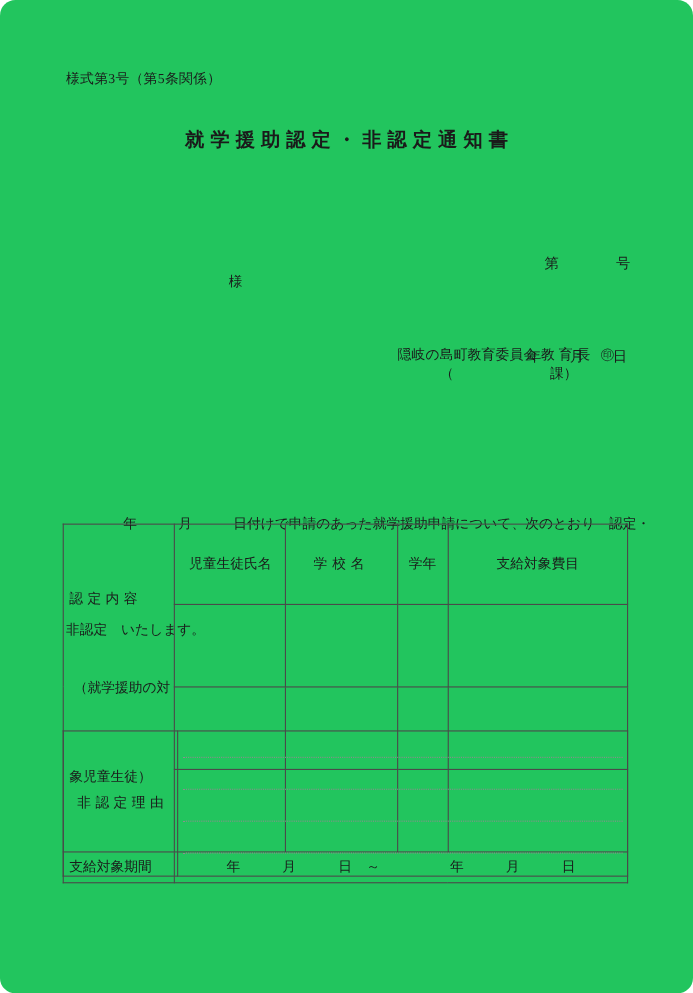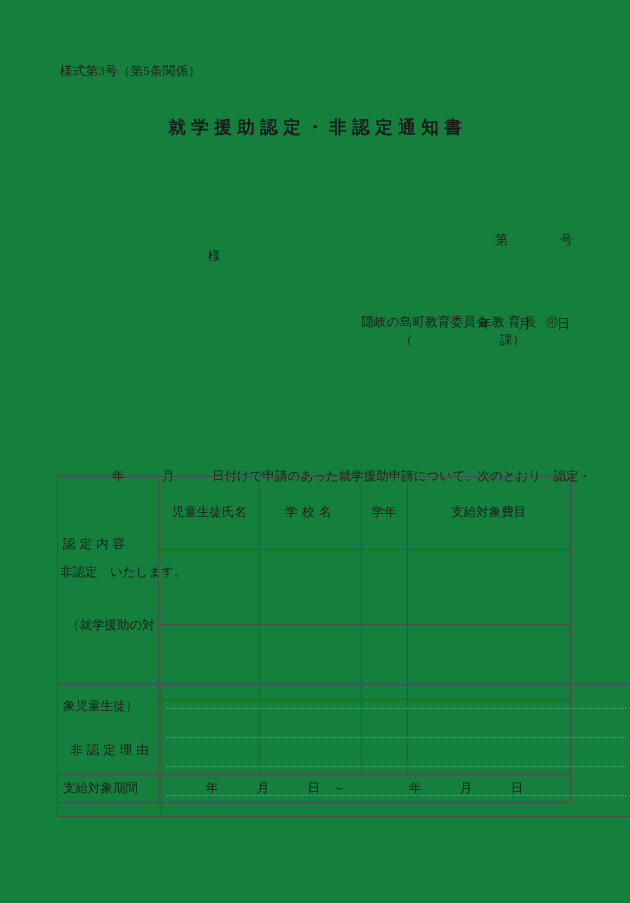--- a/index.html
+++ b/index.html
@@ -12,21 +12,22 @@
     height: 903px;
     position: relative;
     font-family: "Liberation Serif", "DejaVu Serif", serif;
     color: #1a1a1a;
     overflow: hidden;
   }
 
   .page {
     position: absolute;
     inset: 0;
-    background: #15803d;
+    background: #22c55e;
+    border-radius: 14px;
   }
 
   
   .form-no {
     position: absolute;
     left: 60px;
     top: 63px;
     font-size: 12.5px;
     letter-spacing: 0.3px;
     white-space: nowrap;
@@ -142,22 +143,22 @@
     text-align: center;
     letter-spacing: 0.2px;
   }
 
   .sp-w { letter-spacing: 4.5px; }
 
   
   .tbl-reason {
     position: absolute;
     left: 57px;
-    top: 684px;
-    width: 574px;
+    top: 664px;
+    width: 514px;
     height: 133px;
     border: 1.2px solid #4a4a4a;
   }
   .tbl-reason td {
     border: 1px solid #4a4a4a;
     vertical-align: middle;
     font-size: 12.5px;
   }
   .tbl-reason td.reason-label {
     width: 101px;

